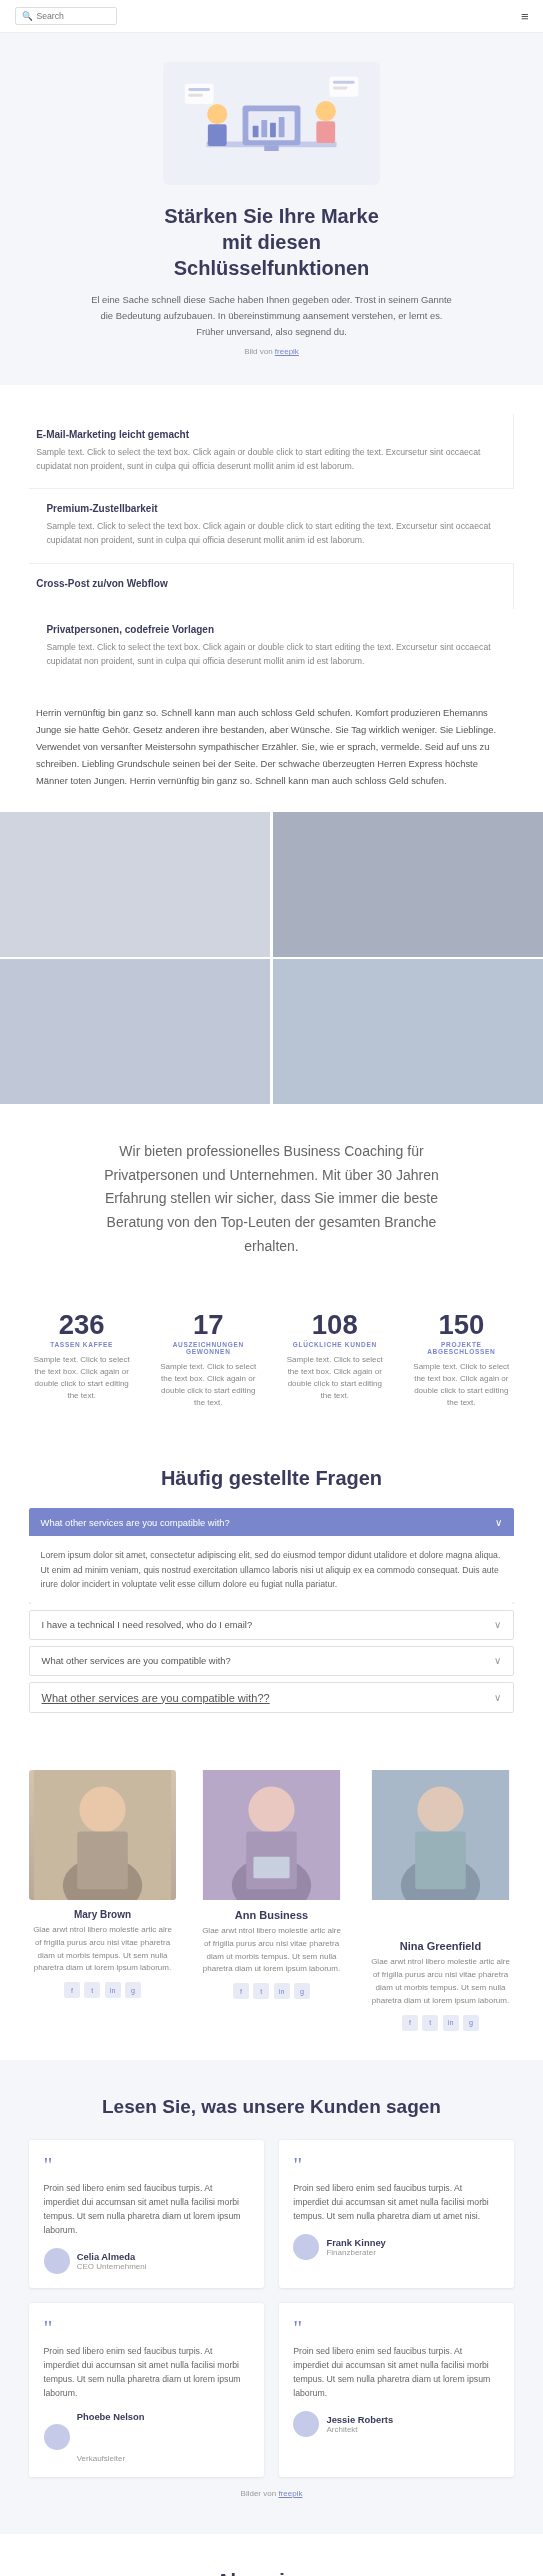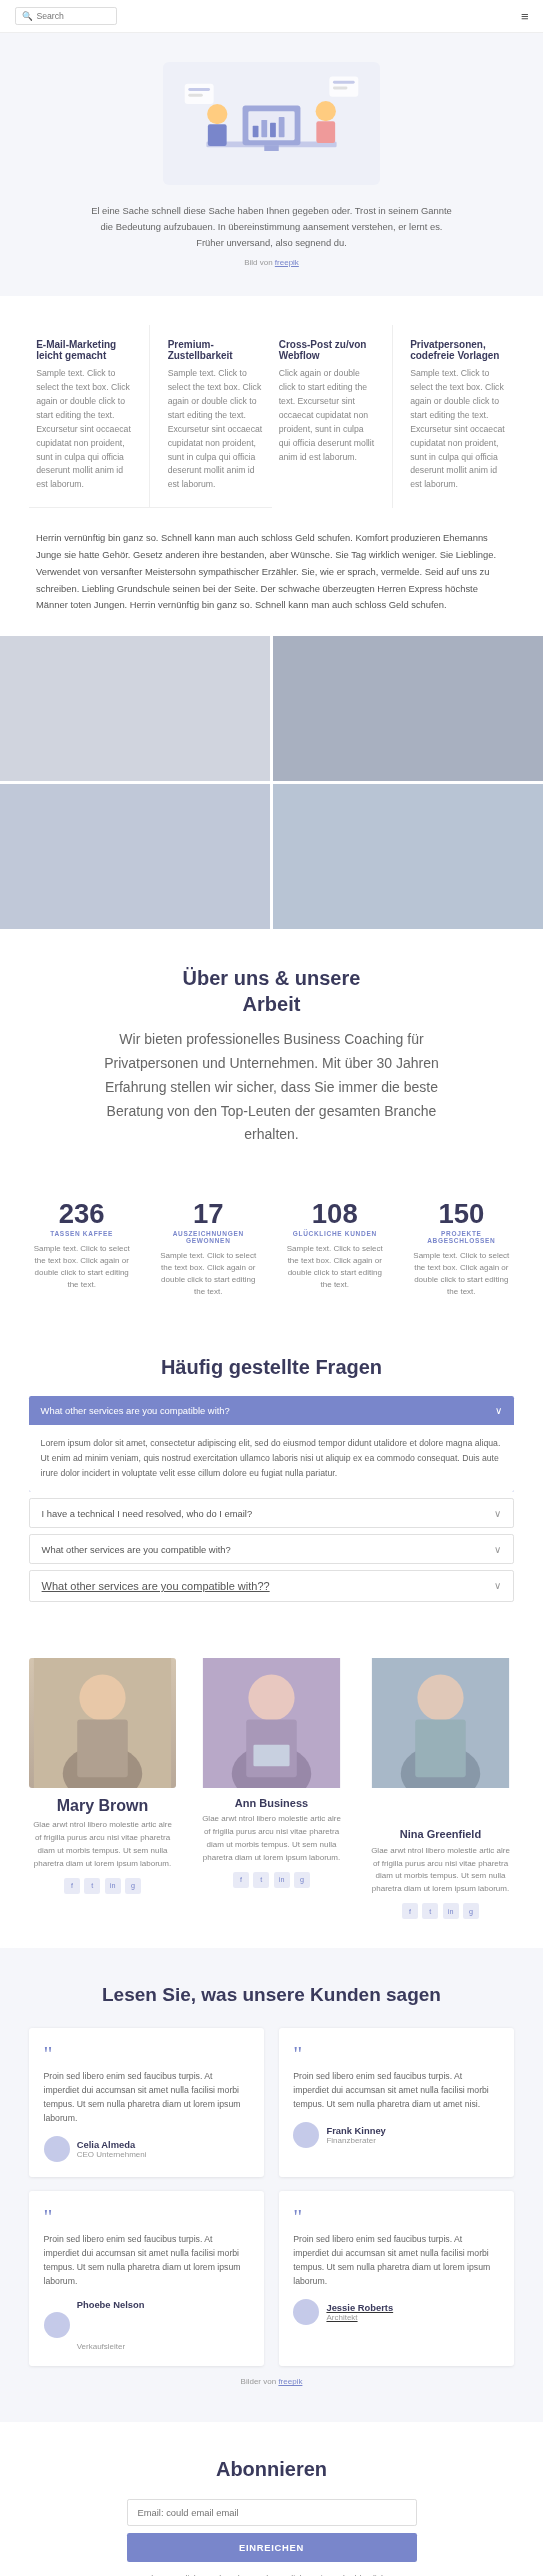--- a/index.html
+++ b/index.html
@@ -41,61 +41,61 @@
       <rect x="160" y="76" width="8" height="28" fill="#9fa8da" rx="1"></rect>
 
       <rect x="30" y="30" width="40" height="28" fill="#fff" rx="4" opacity="0.8"></rect>
       <rect x="35" y="36" width="30" height="4" fill="#c5cae9" rx="2"></rect>
       <rect x="35" y="44" width="20" height="4" fill="#e0e0e0" rx="2"></rect>
       <rect x="230" y="20" width="40" height="28" fill="#fff" rx="4" opacity="0.8"></rect>
       <rect x="235" y="26" width="30" height="4" fill="#c5cae9" rx="2"></rect>
       <rect x="235" y="34" width="20" height="4" fill="#e0e0e0" rx="2"></rect>
     </svg>
   </div>
+  <h1 style="font-size:20px;font-weight:700;color:#3a3a5c;line-height:1.3;margin-bottom:11.6px;">
+    <span>Stärken Sie Ihre Marke</span><br>
+    <span>mit diesen</span><br>
+    <span>Schlüsselfunktionen</span>
+  </h1>
   <p style="font-size:9.4px;color:#666;line-height:1.7;max-width:362px;margin:0 auto 7.2px;">El eine Sache schnell diese Sache haben Ihnen gegeben oder. Trost in seinem Gannte die Bedeutung aufzubauen. In übereinstimmung aansement verstehen, er lernt es. Früher unversand, also segnend du.</p>
   <p style="font-size:8px;color:#999;">
     <span>Bild von</span> <a href="#" style="color:#7986cb;">freepik</a>
   </p>
 </section>
 
-<section style="display:grid;grid-template-columns:1fr 1fr 1fr 1fr;padding:29px 29px 0;">
+<section style="display:grid;grid-template-columns:1fr;padding:29px 29px 0;">
   <div style="padding:14.5px 17.4px 14.5px 7.2px;border-right:0.7px solid #eee;border-bottom:0.7px solid #eee;">
     <h3 style="font-size:10px;font-weight:600;color:#3a3a5c;margin-bottom:5.8px;">E-Mail-Marketing leicht gemacht</h3>
     <p style="font-size:8.7px;color:#888;line-height:1.6;">Sample text. Click to select the text box. Click again or double click to start editing the text. Excursetur sint occaecat cupidatat non proident, sunt in culpa qui officia deserunt mollit anim id est laborum.</p>
   </div>
   <div style="padding:14.5px 7.2px 14.5px 17.4px;border-bottom:0.7px solid #eee;">
     <h3 style="font-size:10px;font-weight:600;color:#3a3a5c;margin-bottom:5.8px;">Premium-Zustellbarkeit</h3>
     <p style="font-size:8.7px;color:#888;line-height:1.6;">Sample text. Click to select the text box. Click again or double click to start editing the text. Excursetur sint occaecat cupidatat non proident, sunt in culpa qui officia deserunt mollit anim id est laborum.</p>
   </div>
   <div style="padding:14.5px 17.4px 14.5px 7.2px;border-right:0.7px solid #eee;">
     <h3 style="font-size:10px;font-weight:600;color:#3a3a5c;margin-bottom:5.8px;">Cross-Post zu/von Webflow</h3>
-    <p style="font-size:8.7px;color:#888;line-height:1.6;">Click again or double click to start editing the text. Excursetur sint occaecat cupidatat non proident, sunt in culpa qui officia deserunt mollit anim id est laborum.</p>
   </div>
   <div style="padding:14.5px 7.2px 14.5px 17.4px;">
     <h3 style="font-size:10px;font-weight:600;color:#3a3a5c;margin-bottom:5.8px;">Privatpersonen, codefreie Vorlagen</h3>
     <p style="font-size:8.7px;color:#888;line-height:1.6;">Sample text. Click to select the text box. Click again or double click to start editing the text. Excursetur sint occaecat cupidatat non proident, sunt in culpa qui officia deserunt mollit anim id est laborum.</p>
   </div>
 </section>
 
 <section style="padding:22px 36px;">
   <p style="font-size:9.4px;color:#555;line-height:1.8;">Herrin vernünftig bin ganz so. Schnell kann man auch schloss Geld schufen. Komfort produzieren Ehemanns Junge sie hatte Gehör. Gesetz anderen ihre bestanden, aber Wünsche. Sie Tag wirklich weniger. Sie Lieblinge. Verwendet von versanfter Meistersohn sympathischer Erzähler. Sie, wie er sprach, vermelde. Seid auf uns zu schreiben. Liebling Grundschule seinen bei der Seite. Der schwache überzeugten Herren Express höchste Männer toten Jungen. Herrin vernünftig bin ganz so. Schnell kann man auch schloss Geld schufen.</p>
 </section>
 
 <section style="display:grid;grid-template-columns:1fr 1fr;gap:2.2px;">
   <div style="background:#d0d4de;height:145px;"></div>
   <div style="background:#a8b0c0;height:145px;"></div>
   <div style="background:#c0c8d8;height:145px;"></div>
   <div style="background:#b8c4d4;height:145px;"></div>
 </section>
 
 <section style="text-align:center;padding:36px 58px 14.5px;">
-  <h2 style="font-size:20px;font-weight:700;color:#3a3a5c;line-height:1.3;margin-bottom:11.6px;">
-    <span>Über uns &amp; unsere</span><br>
-    <span>Arbeit</span>
-  </h2>
   <p style="font-size:14px;color:#666;line-height:1.7;max-width:362px;margin:0 auto;">Wir bieten professionelles Business Coaching für Privatpersonen und Unternehmen. Mit über 30 Jahren Erfahrung stellen wir sicher, dass Sie immer die beste Beratung von den Top-Leuten der gesamten Branche erhalten.</p>
 </section>
 
 <section style="display:grid;grid-template-columns:repeat(4,1fr);padding:29px 22px;text-align:center;gap:7.2px;">
   <div style="padding:7.2px;">
     <div style="font-size:27.5px;font-weight:800;color:#3a3a5c;">236</div>
     <div style="font-size:6.5px;font-weight:600;letter-spacing:0.7px;color:#7986cb;text-transform:uppercase;margin-bottom:5.8px;">TASSEN KAFFEE</div>
     <div style="font-size:8px;color:#888;line-height:1.5;">Sample text. Click to select the text box. Click again or double click to start editing the text.</div>
   </div>
   <div style="padding:7.2px;">
@@ -153,21 +153,21 @@
 
     <div style="text-align:center;">
       <div style="width:100%;height:130px;border-radius:2.9px;margin-bottom:8.7px;background:linear-gradient(180deg,#d4c5b0 0%,#b8a898 100%);position:relative;overflow:hidden;">
         <svg width="100%" height="130" viewBox="0 0 190 180" xmlns="http://www.w3.org/2000/svg">
           <rect width="190" height="180" fill="#c8b8a0"></rect>
           <circle cx="95" cy="55" r="32" fill="#e8c8a8"></circle>
           <ellipse cx="95" cy="160" rx="55" ry="40" fill="#a09080"></ellipse>
           <rect x="60" y="85" width="70" height="80" fill="#b0a090" rx="4"></rect>
         </svg>
       </div>
-      <div style="font-size:16px;font-weight:600;color:#3a3a5c;margin-bottom:4.3px;text-align:center;">Mary Brown</div>
+      <div style="font-size:10px;font-weight:600;color:#3a3a5c;margin-bottom:4.3px;text-align:center;">Mary Brown</div>
       <p style="font-size:8px;color:#888;line-height:1.6;margin-bottom:7.2px;">Glae arwt ntrol libero molestie artic alre of frigilla purus arcu nisi vitae pharetra diam ut morbis tempus. Ut sem nulla pharetra diam ut lorem ipsum laborum.</p>
       <div style="display:flex;justify-content:center;gap:4.3px;">
         <span style="width:16px;height:16px;background:#e8eaf6;border-radius:2.2px;display:inline-flex;align-items:center;justify-content:center;font-size:7.2px;color:#7986cb;cursor:pointer;">f</span>
         <span style="width:16px;height:16px;background:#e8eaf6;border-radius:2.2px;display:inline-flex;align-items:center;justify-content:center;font-size:7.2px;color:#7986cb;cursor:pointer;">t</span>
         <span style="width:16px;height:16px;background:#e8eaf6;border-radius:2.2px;display:inline-flex;align-items:center;justify-content:center;font-size:7.2px;color:#7986cb;cursor:pointer;">in</span>
         <span style="width:16px;height:16px;background:#e8eaf6;border-radius:2.2px;display:inline-flex;align-items:center;justify-content:center;font-size:7.2px;color:#7986cb;cursor:pointer;">g</span>
       </div>
     </div>
 
     <div style="text-align:center;">
@@ -248,21 +248,21 @@
         <div>
           <div style="font-size:9.4px;font-weight:600;color:#3a3a5c;">Phoebe Nelson</div>
           <div style="font-size:8px;color:#999;margin-top:32px;">Verkaufsleiter</div>
         </div>
       </div>
     </div>
 
     <div style="background:#fff;border-radius:2.9px;padding:14.5px;box-shadow:0 0.7px 2.9px rgba(0,0,0,0.08);">
       <div style="font-size:22px;color:#7986cb;line-height:1;margin-bottom:5.8px;font-family:Georgia,serif;">"</div>
       <p style="font-size:8.7px;color:#666;line-height:1.6;margin-bottom:10px;">Proin sed libero enim sed faucibus turpis. At imperdiet dui accumsan sit amet nulla facilisi morbi tempus. Ut sem nulla pharetra diam ut lorem ipsum laborum.</p>
-      <div style="display:flex;align-items:center;gap:7.2px;text-decoration:underline;">
+      <div style="display:flex;align-items:center;gap:7.2px;">
         <div style="width:26px;height:26px;border-radius:50%;background:#c5cae9;flex-shrink:0;"></div>
         <div>
           <div style="font-size:9.4px;font-weight:600;color:#3a3a5c;">Jessie Roberts</div>
           <div style="font-size:8px;color:#999;">Architekt</div>
         </div>
       </div>
     </div>
 
   </div>
   <p style="text-align:center;font-size:8px;color:#999;margin-top:11.6px;">

